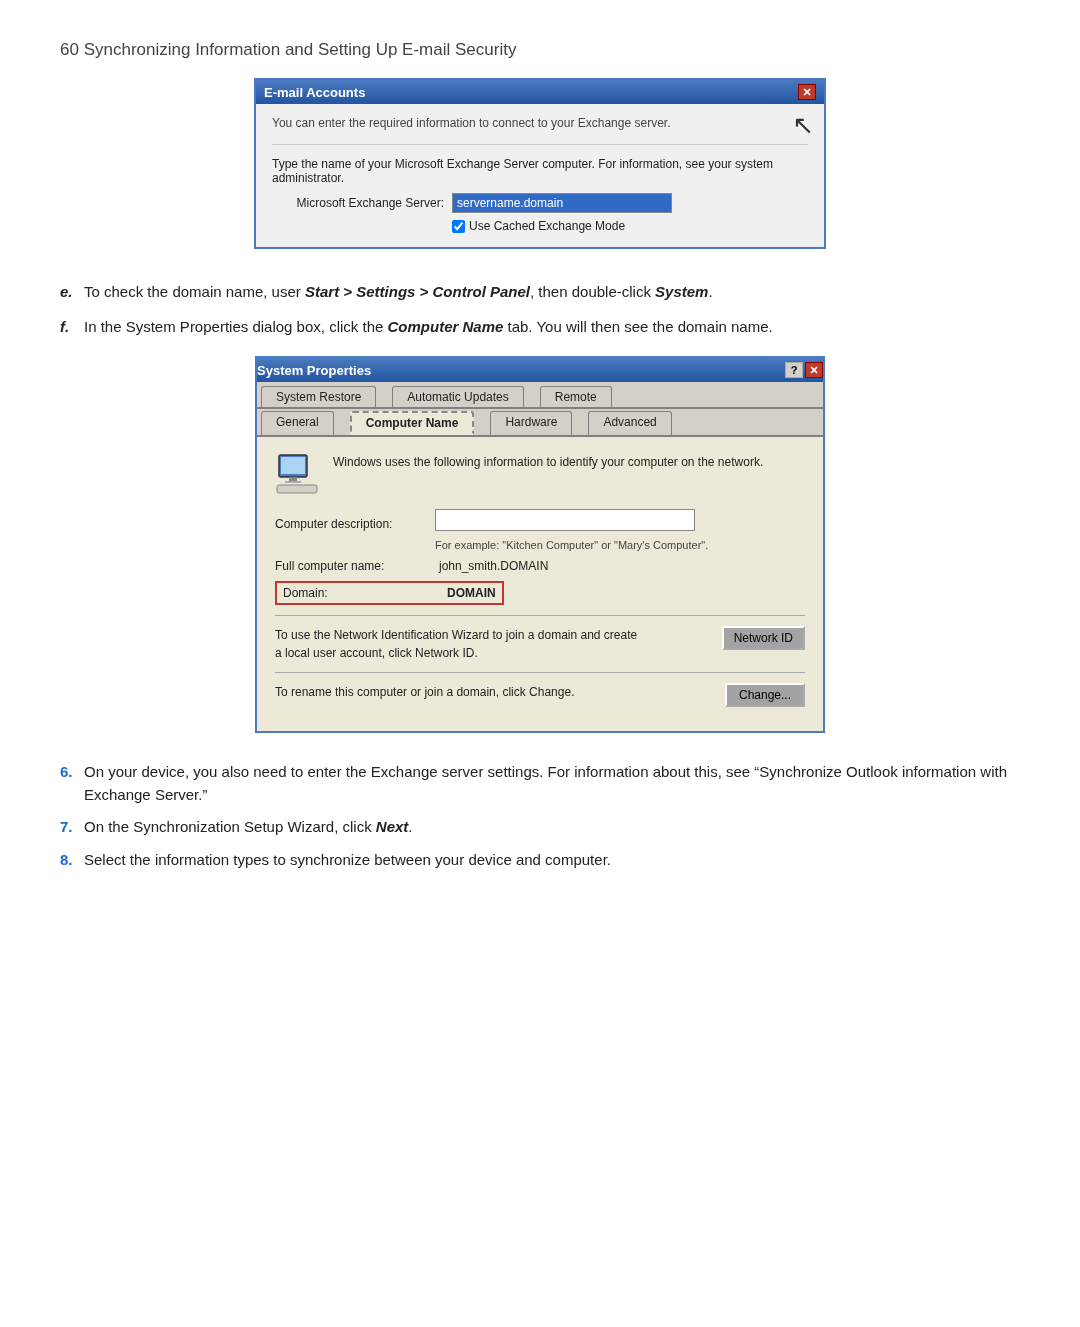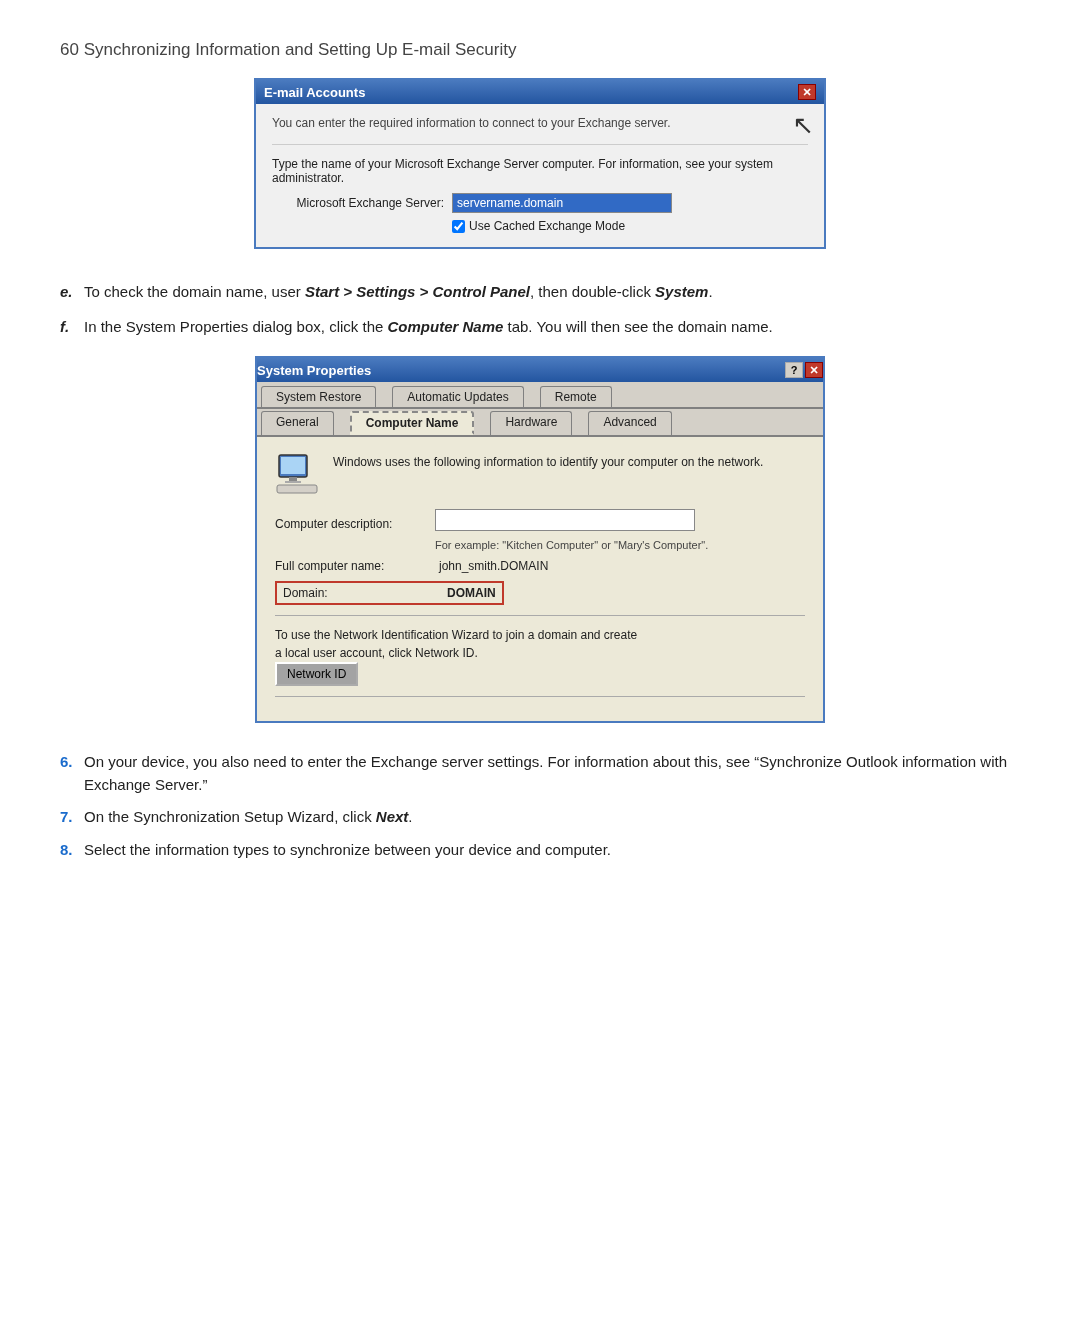--- a/index.html
+++ b/index.html
@@ -271,21 +271,20 @@
     .sysprop-divider {
       border: none;
       border-top: 1px solid #aaa;
       margin: 10px 0;
     }
     .sysprop-bottom-section {
       display: flex;
       align-items: flex-start;
       justify-content: space-between;
       margin-bottom: 10px;
-      flex-direction: column;
     }
     .sysprop-bottom-text {
       font-size: 12px;
       max-width: 370px;
       line-height: 1.5;
     }
     .sysprop-btn {
       background: #a3a3a3;
       border: 2px outset #fff;
       font-size: 12px;
@@ -406,20 +405,24 @@
 
     <hr class="sysprop-divider">
 
     <div class="sysprop-bottom-section">
       <div class="sysprop-bottom-text">To use the Network Identification Wizard to join a domain and create a local user account, click Network ID.</div>
       <button class="sysprop-btn">Network ID</button>
     </div>
 
     <hr class="sysprop-divider">
 
+    <div class="sysprop-bottom-section">
+      <div class="sysprop-bottom-text">To rename this computer or join a domain, click Change.</div>
+      <button class="sysprop-btn">Change...</button>
+    </div>
   </div>
 </div>
 
 <div class="numbered-steps">
   <div class="numbered-step">
     <span class="step-number">6.</span>
     <span class="step-text">On your device, you also need to enter the Exchange server settings. For information about this, see “Synchronize Outlook information with Exchange Server.”</span>
   </div>
   <div class="numbered-step">
     <span class="step-number">7.</span>

